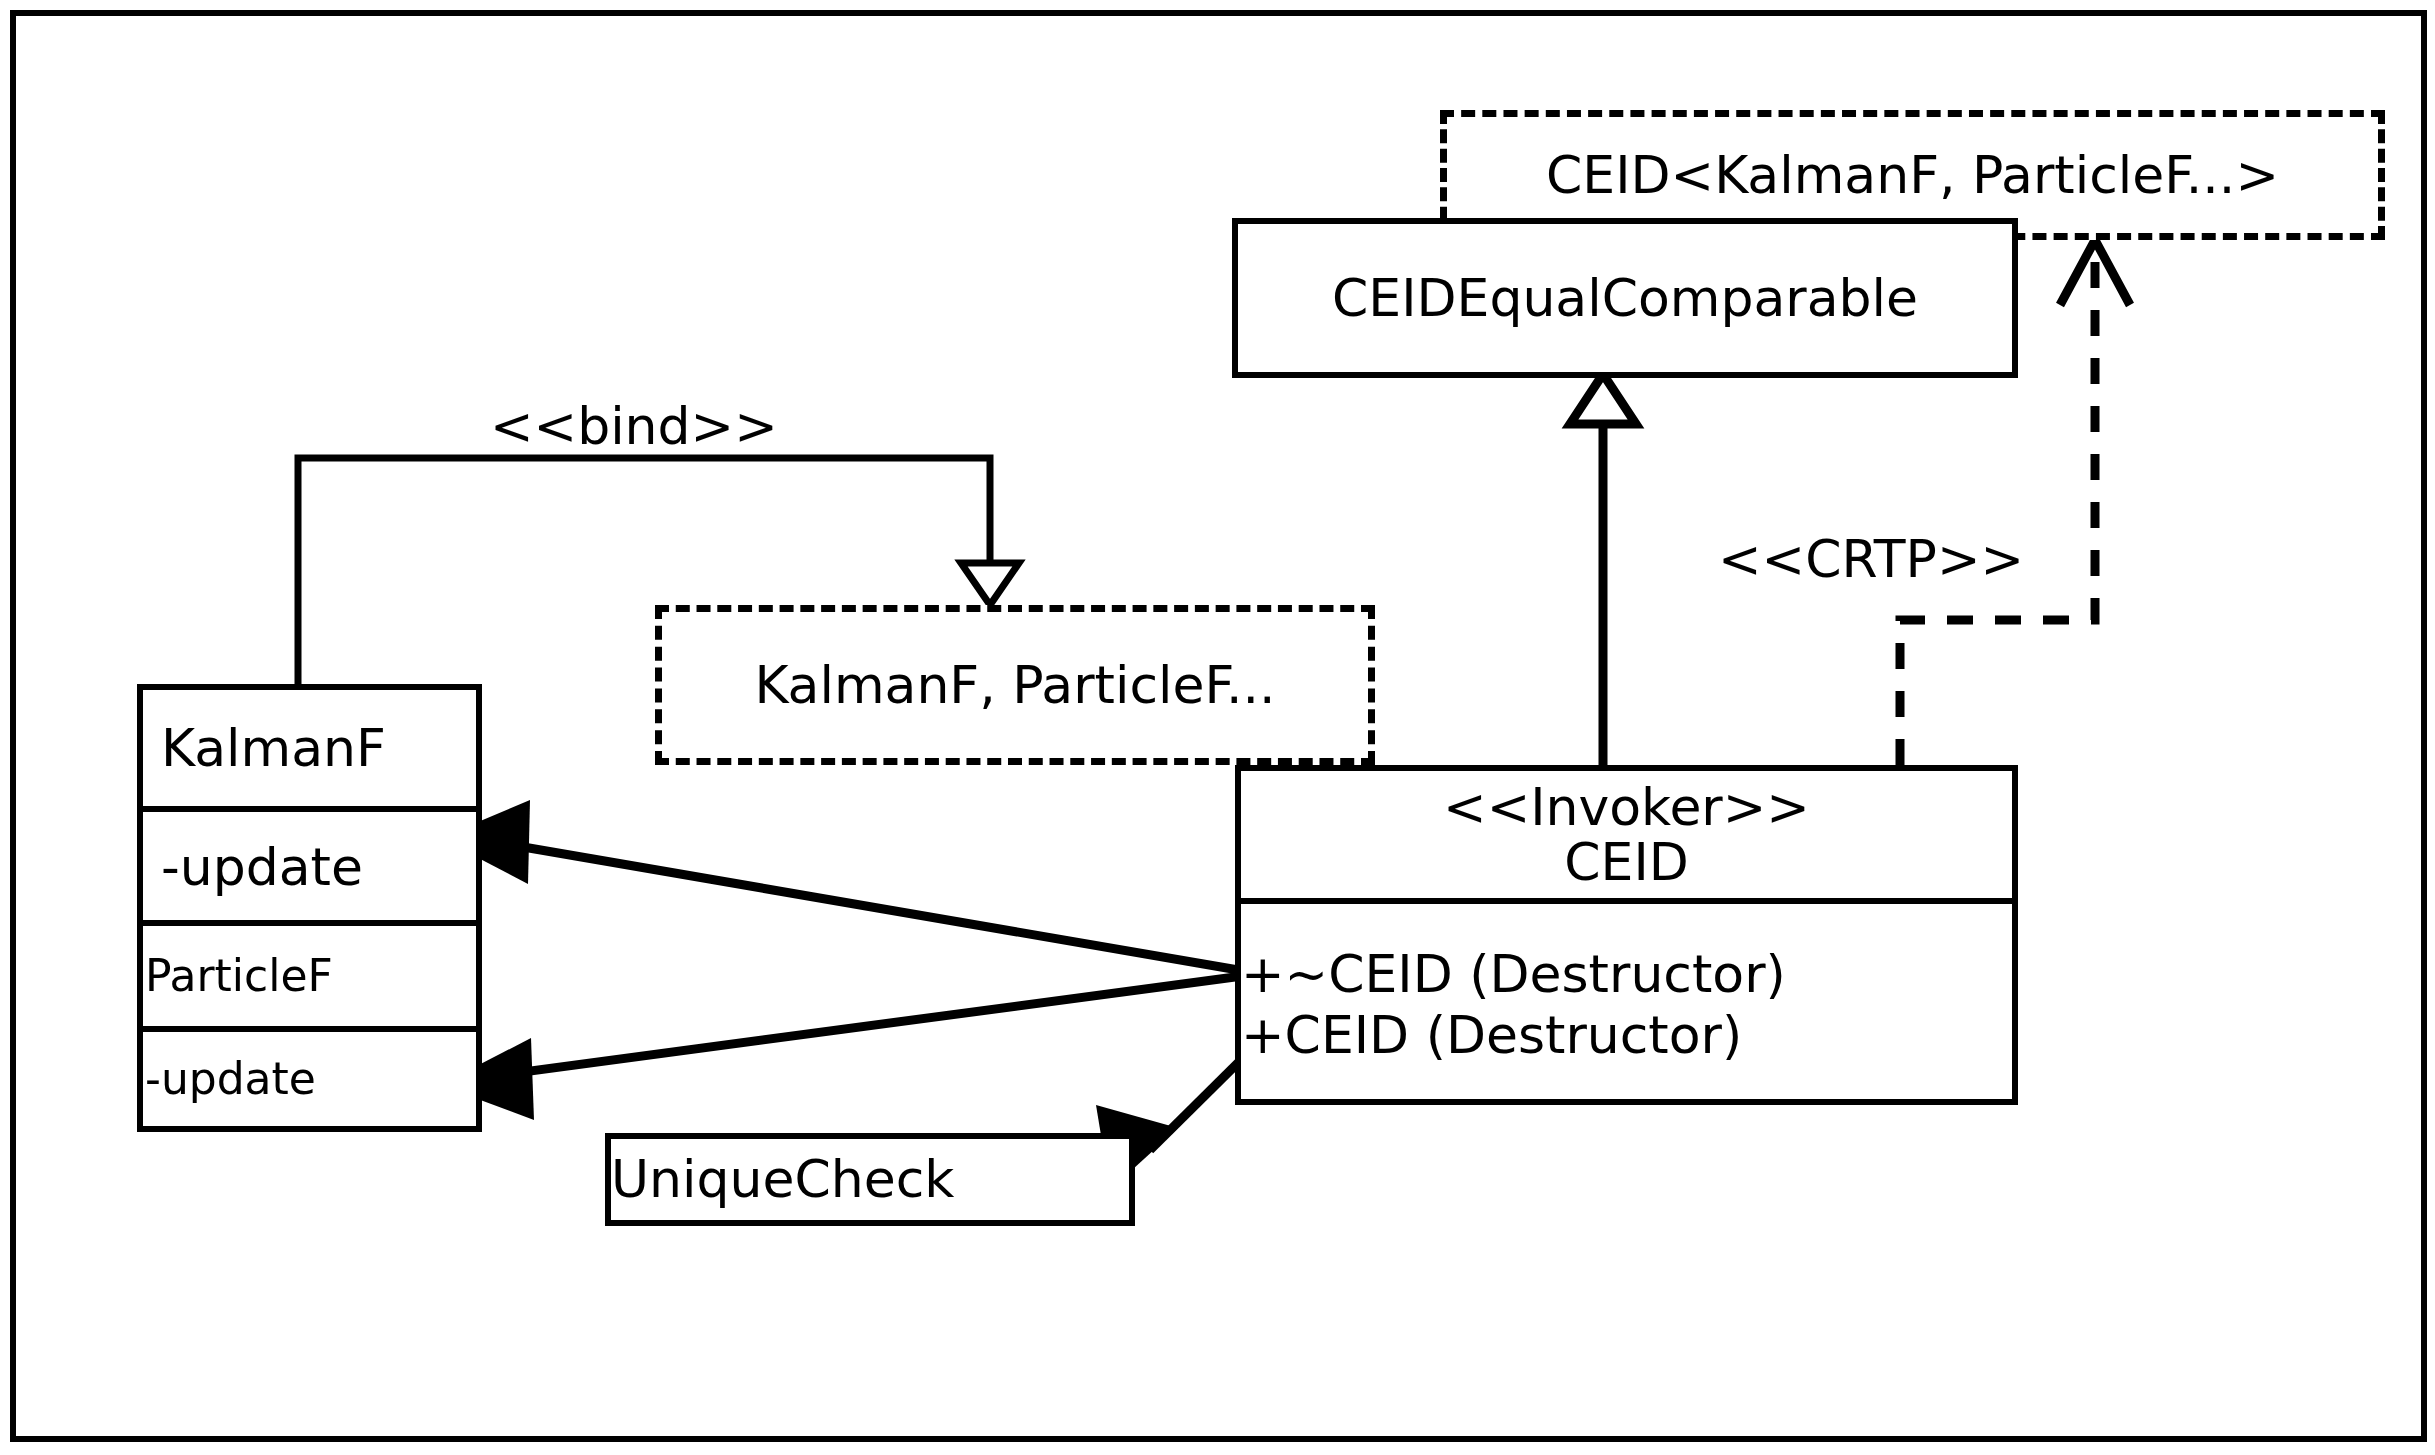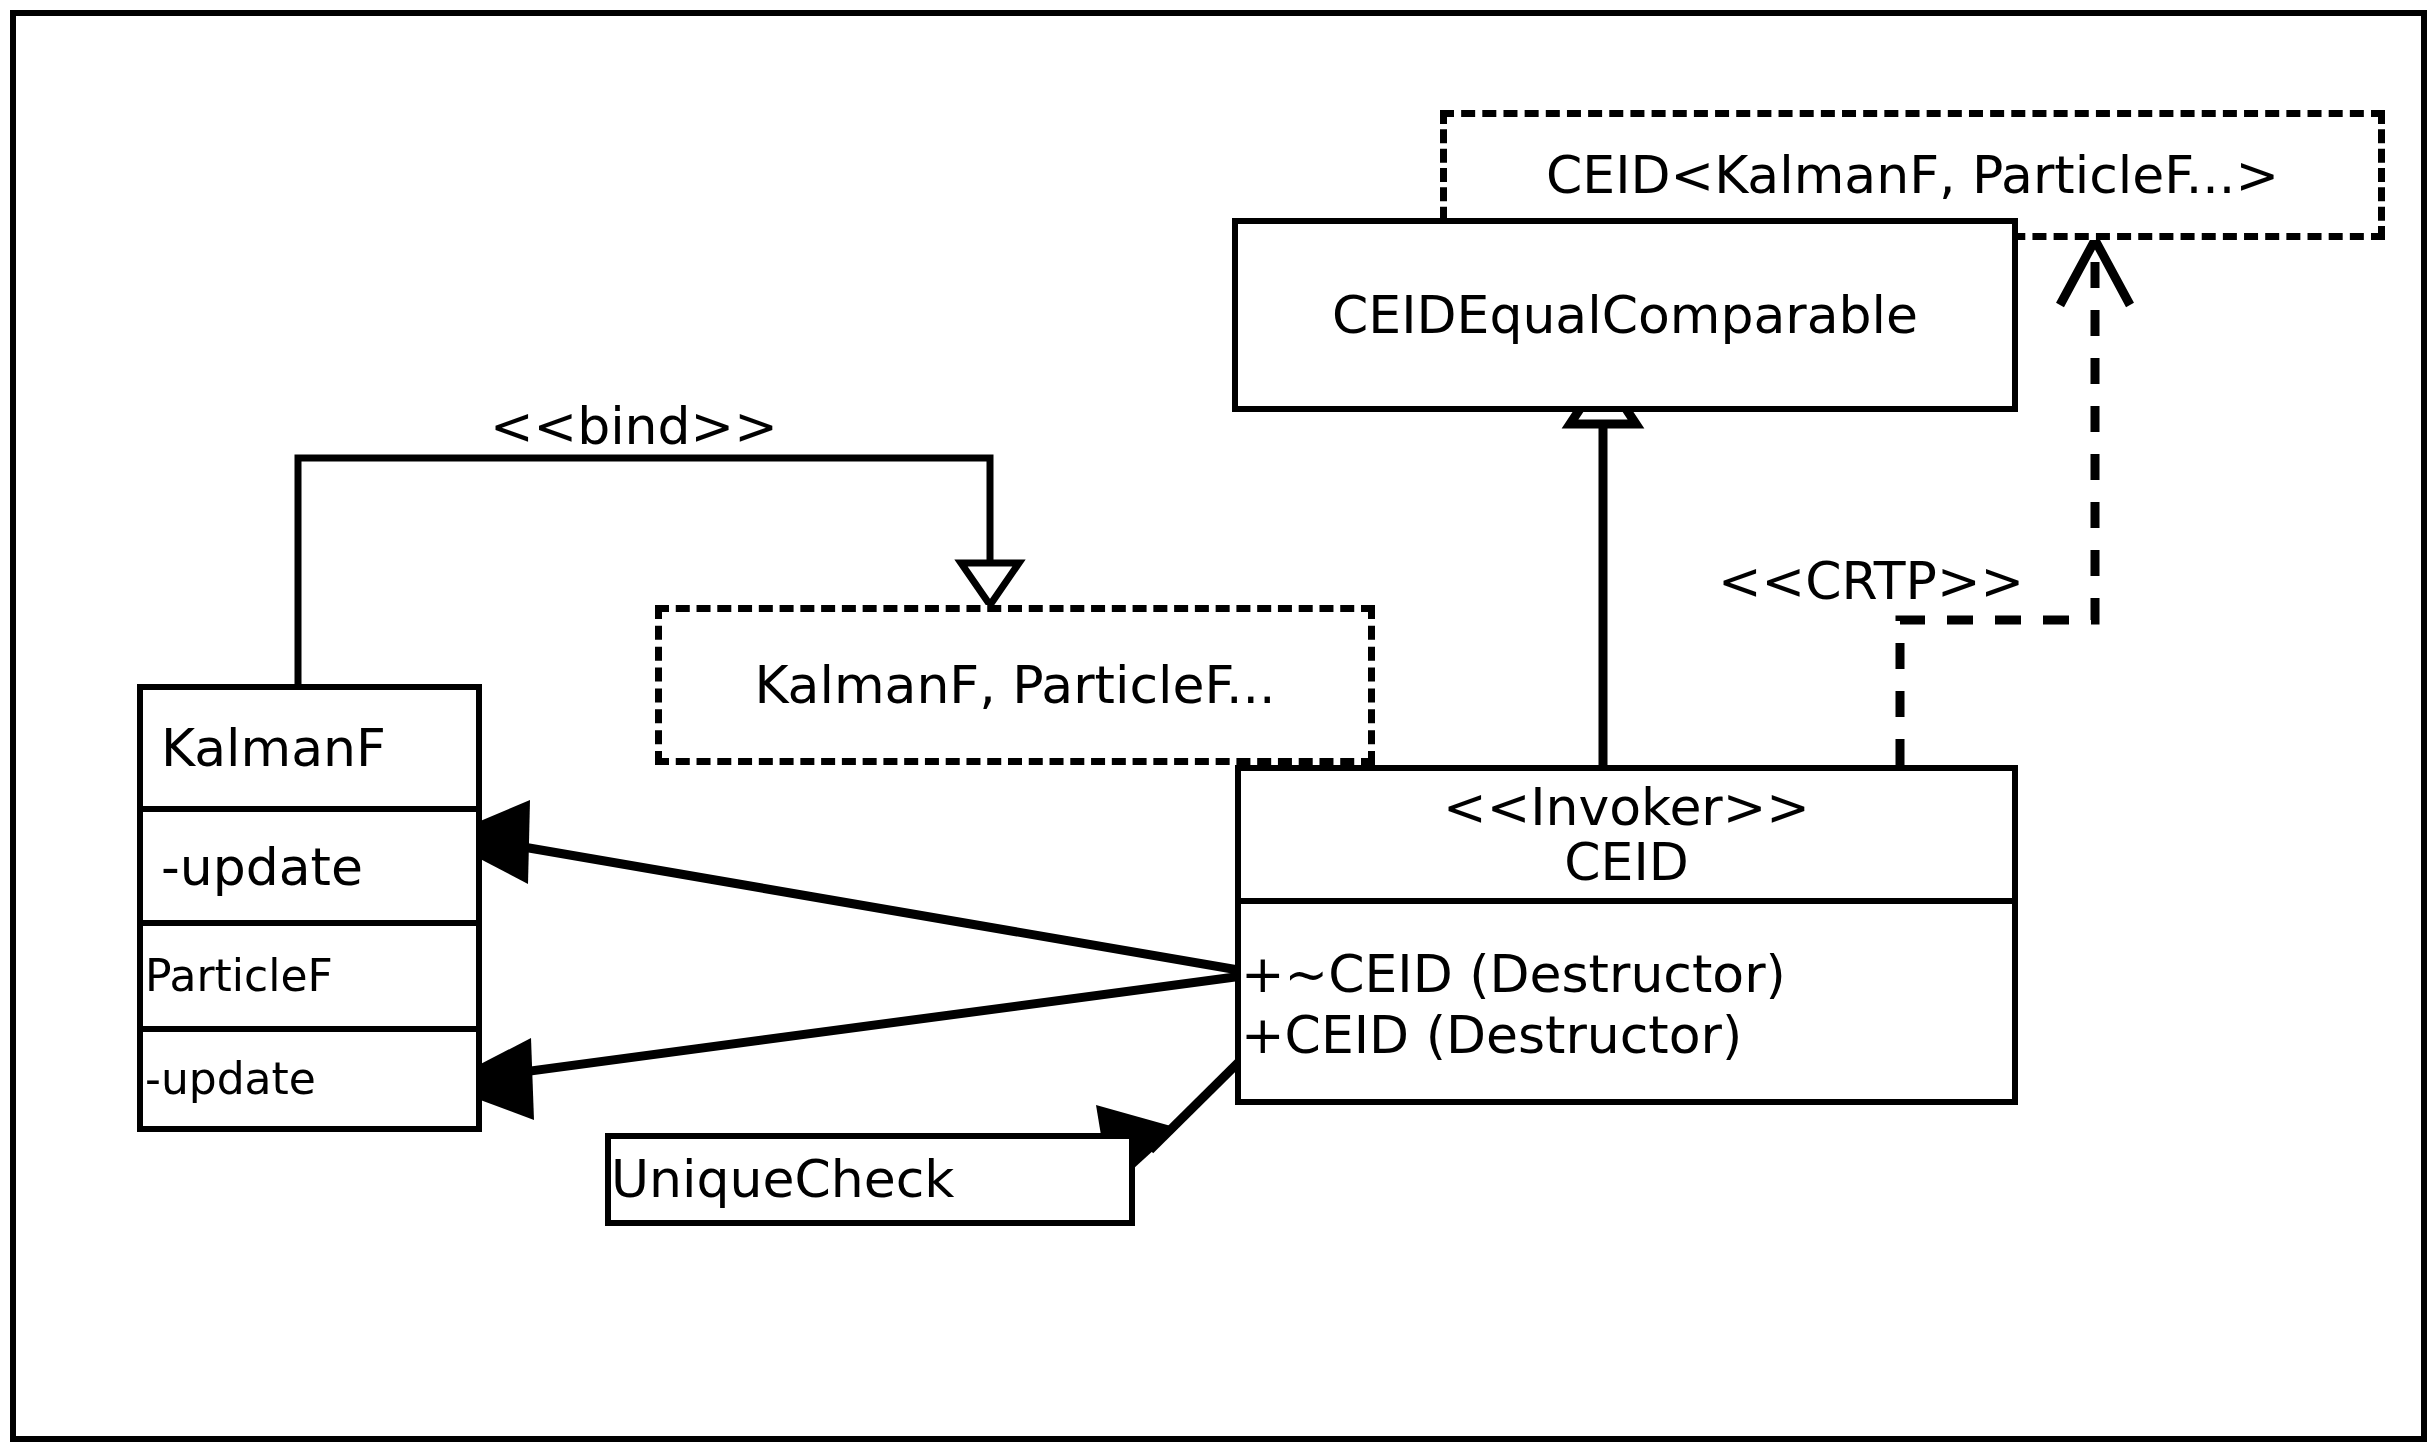--- a/index.html
+++ b/index.html
@@ -23,24 +23,24 @@
   #kalmanf .cell{height:50%;padding-left:18px;font-size:52px;}
   #particlef{left:137px;top:920px;width:345px;height:212px;}
   #particlef .cell{height:50%;padding-left:2px;font-size:44px;}
   #uniquecheck{left:605px;top:1133px;width:530px;height:93px;font-size:52px;align-items:center;}
   #bindbox{left:655px;top:605px;width:720px;height:160px;font-size:52px;}
   #invoker{left:1235px;top:765px;width:783px;height:340px;}
   #invoker .head{height:127px;flex-direction:column;justify-content:center;font-size:52px;}
   #invoker .ops{height:207px;flex-direction:column;justify-content:center;
                 align-items:flex-start;font-size:52px;}
   #invoker .ops .txt{margin:3px 0;}
-  #comparable{left:1232px;top:218px;width:786px;height:194px;font-size:52px;}
+  #comparable{left:1232px;top:218px;width:786px;height:160px;font-size:52px;}
   #ceidtpl{left:1440px;top:110px;width:945px;height:130px;font-size:52px;}
   #lbl-bind{left:490px;top:400px;font-size:52px;}
-  #lbl-crtp{left:1718px;top:555px;font-size:52px;}
+  #lbl-crtp{left:1718px;top:533px;font-size:52px;}
 </style>
 </head>
 <body>
 
 <div id="canvas">
 
   <div class="frame"></div>
 
   <svg id="wires" viewBox="0 0 2435 1455" xmlns="http://www.w3.org/2000/svg">
 

